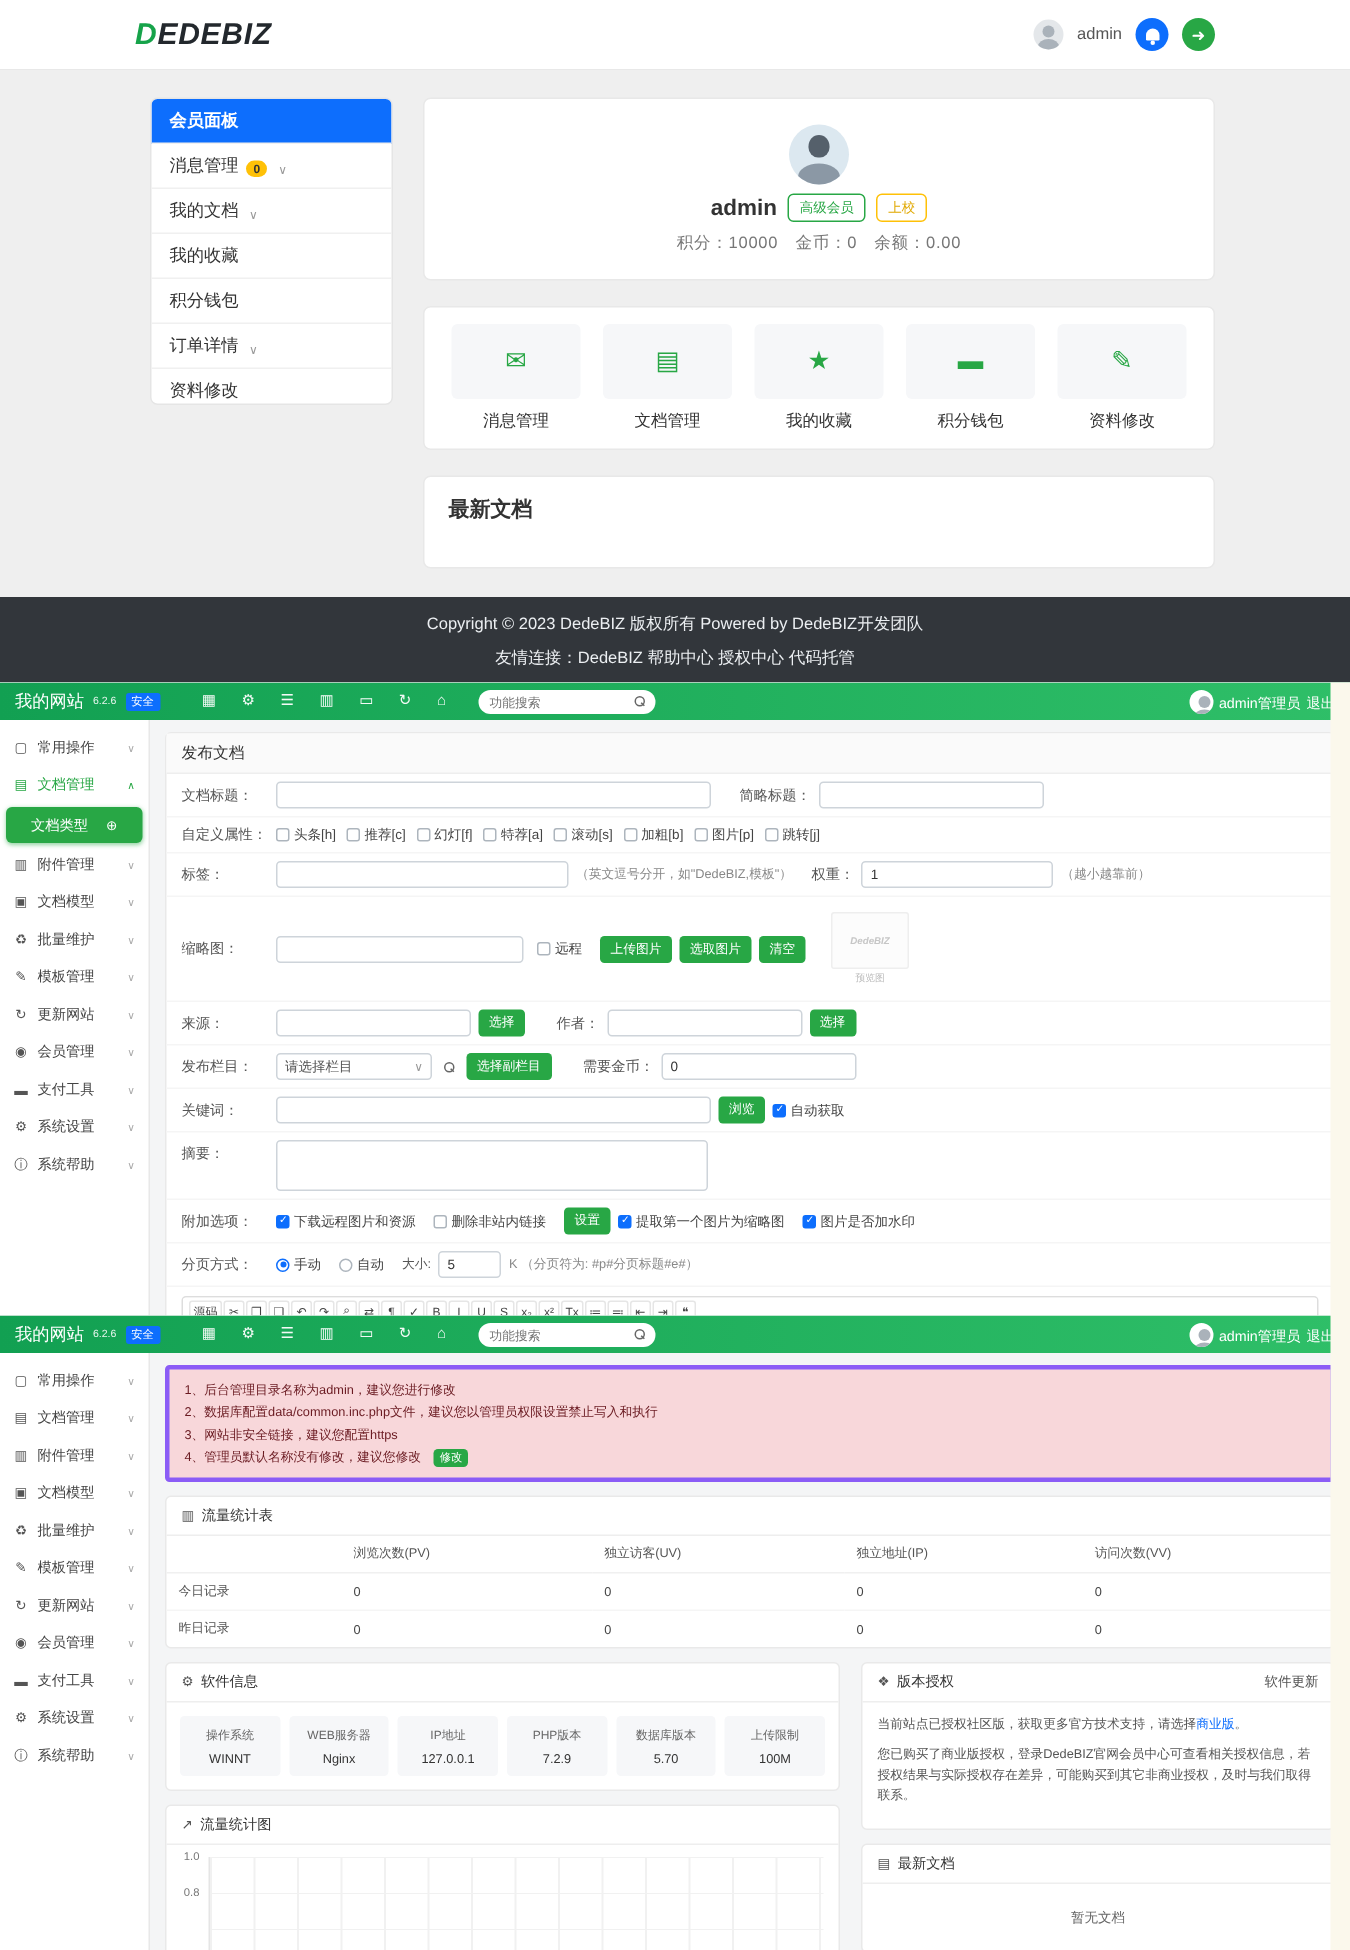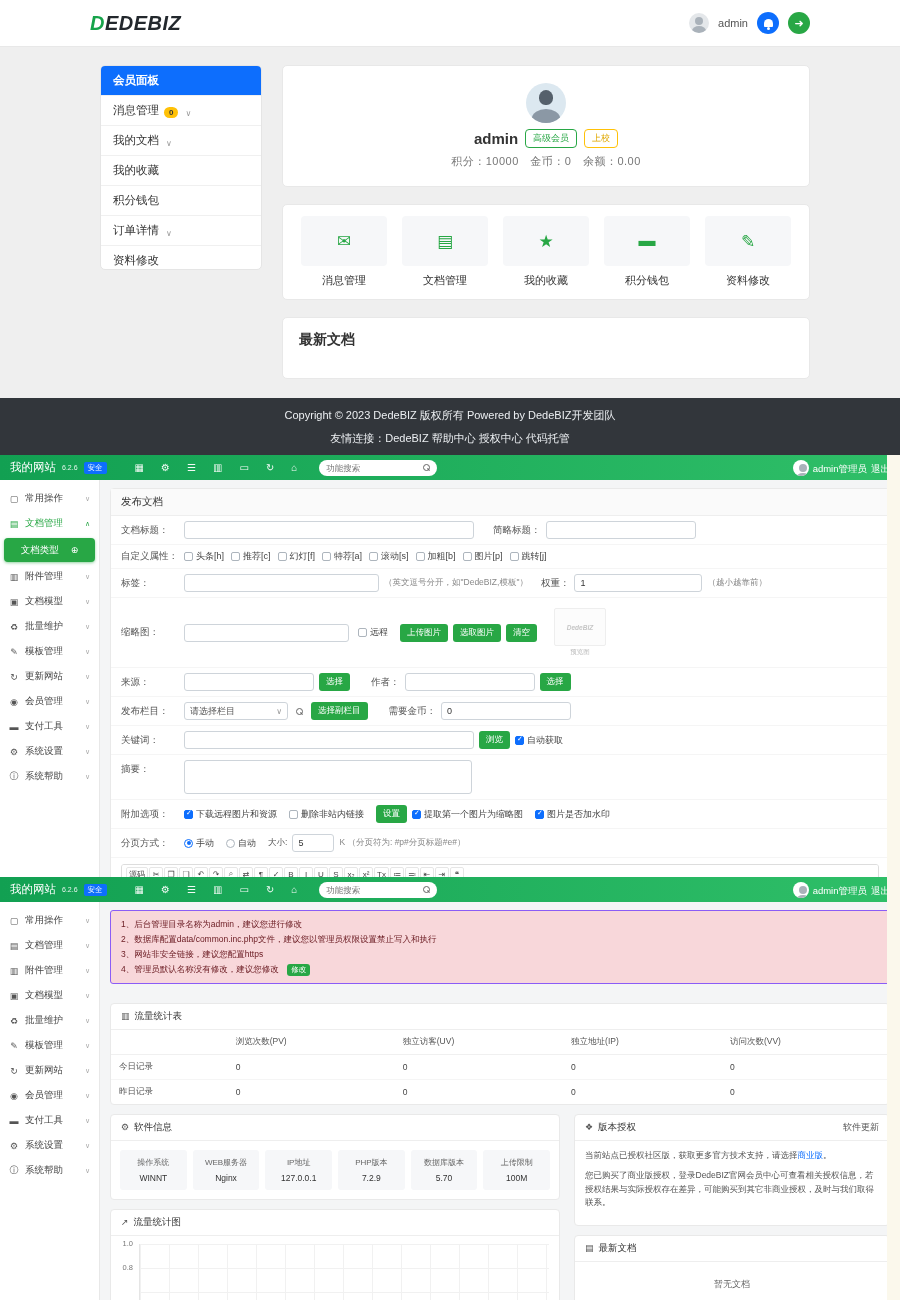--- a/index.html
+++ b/index.html
@@ -88,21 +88,21 @@
 .optlabel{font-size:9px;color:#444;display:inline-flex;align-items:center;gap:3px;margin-right:7px;cursor:pointer}
 .fselect{border:1px solid #ced4da;border-radius:3px;height:18px;display:inline-flex;align-items:center;justify-content:space-between;padding:0 5px;font-size:9px;color:#555;background:#fff;width:104px;cursor:pointer}
 .thumb-wrap{display:flex;flex-direction:column;align-items:center;margin-left:12px}
 .thumb-prev{width:52px;height:38px;background:#fcfcfc;border:1px solid #eee;border-radius:2px;display:flex;align-items:center;justify-content:center;font-size:6.5px;color:#c6c6c6;font-style:italic;font-weight:bold}
 .thumb-cap{font-size:6.5px;color:#bbb;margin-top:2px}
 textarea.tinput{height:34px;resize:none;padding-top:2px}
 .editor{margin:6px 10px 8px;border:1px solid #ddd;border-radius:3px;overflow:hidden}
 .ed-row{padding:2px 4px;border-bottom:1px solid #eee;display:flex;flex-wrap:wrap;align-items:center;gap:1px;background:#fff}
 .ed-btn{min-width:14px;height:14px;display:inline-flex;align-items:center;justify-content:center;font-size:8px;color:#444;border:1px solid #e6e6e6;border-radius:2px;padding:0 2px;background:#fff;cursor:pointer}
 
-.alert-pink{background:#f8d7da;border:1px solid #8b5cf6;border-radius:3px;padding:6px 10px;font-size:8.5px;color:#6a1a21;line-height:1.75;margin-bottom:19px}
+.alert-pink{background:#f8d7da;border:3px solid #8b5cf6;border-radius:3px;padding:6px 10px;font-size:8.5px;color:#6a1a21;line-height:1.75;margin-bottom:9px}
 .alert-pink .gbtn{font-size:7.5px;padding:1px 4px}
 .panel{background:#fff;border:1px solid #e9e9e9;border-radius:4px;margin-bottom:9px}
 .panel-head{padding:6px 10px;font-size:9.5px;color:#333;border-bottom:1px solid #eee;display:flex;align-items:center;gap:5px}
 .panel-head .ph-icon{color:#555;font-size:9px}
 .panel-head .ph-right{margin-left:auto;font-size:9px;color:#555;cursor:pointer}
 .stat-table{width:100%;border-collapse:collapse;font-size:8.5px;color:#444}
 .stat-table th{font-weight:normal;color:#555;text-align:left;padding:6px 8px;border-bottom:1px solid #f0f0f0}
 .stat-table td{padding:6px 8px;border-bottom:1px solid #f5f5f5}
 .stat-table tr:last-child td{border-bottom:none}
 .stat-table .rowlabel{color:#555}

